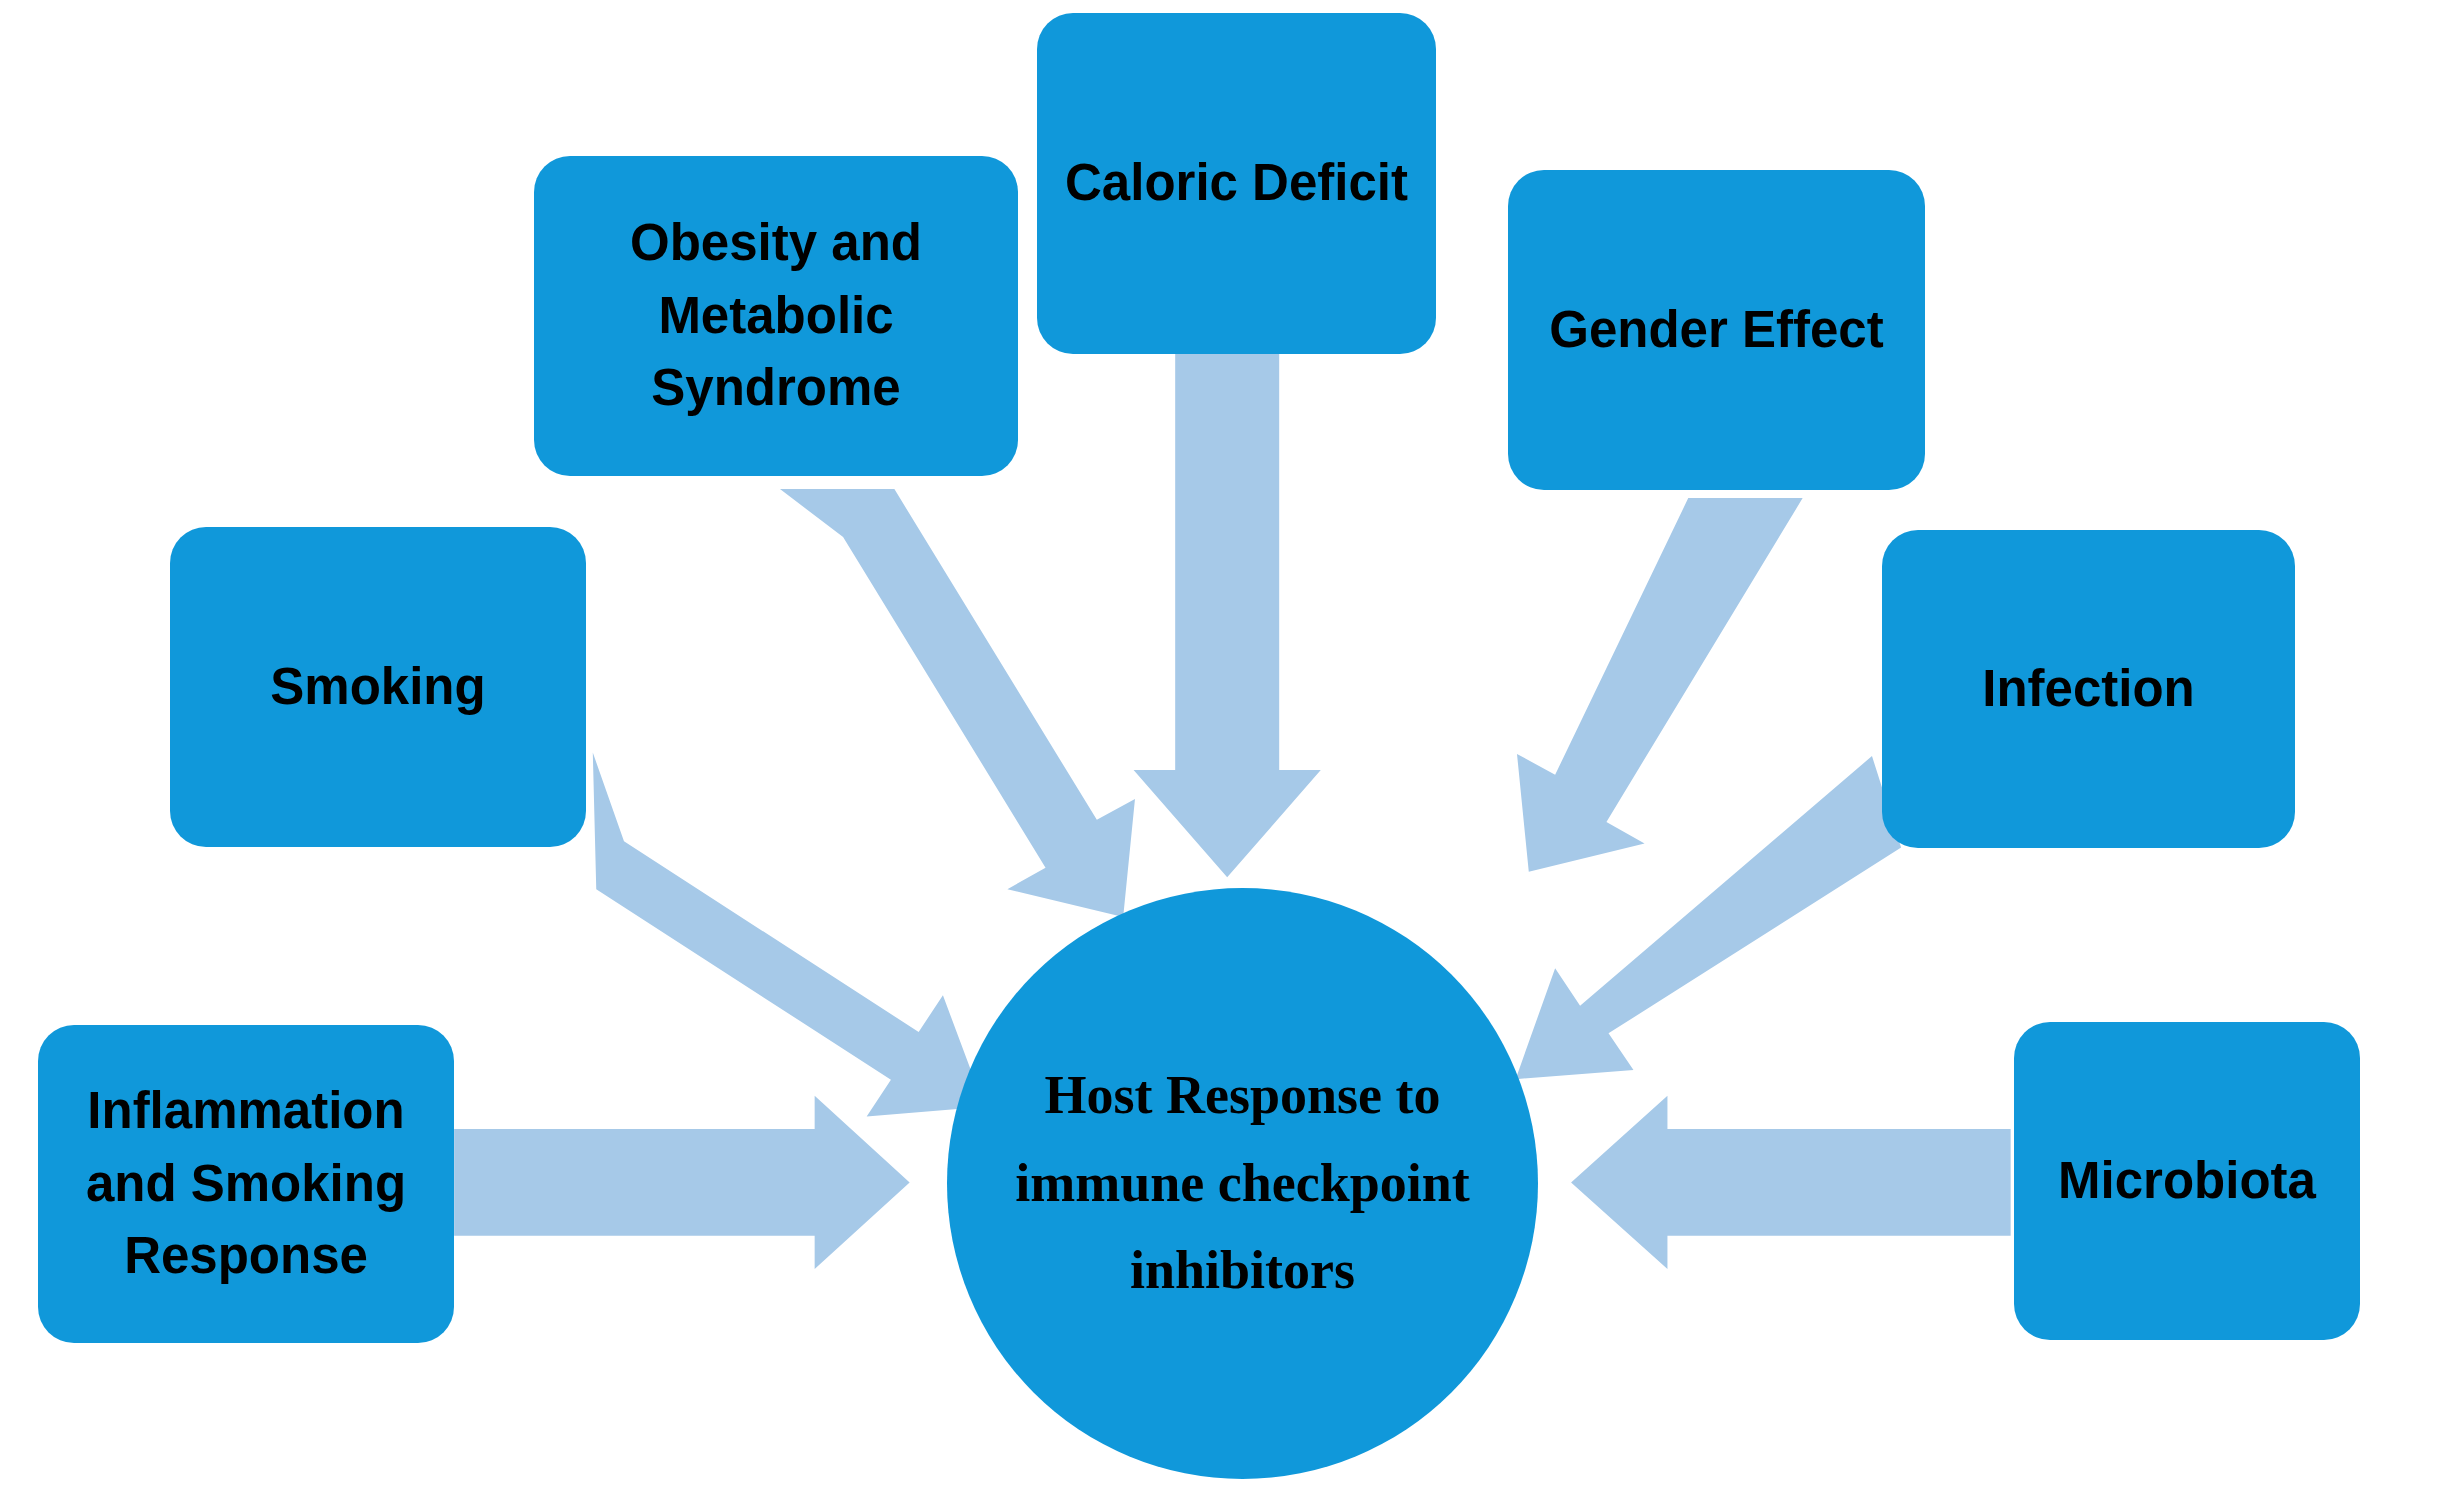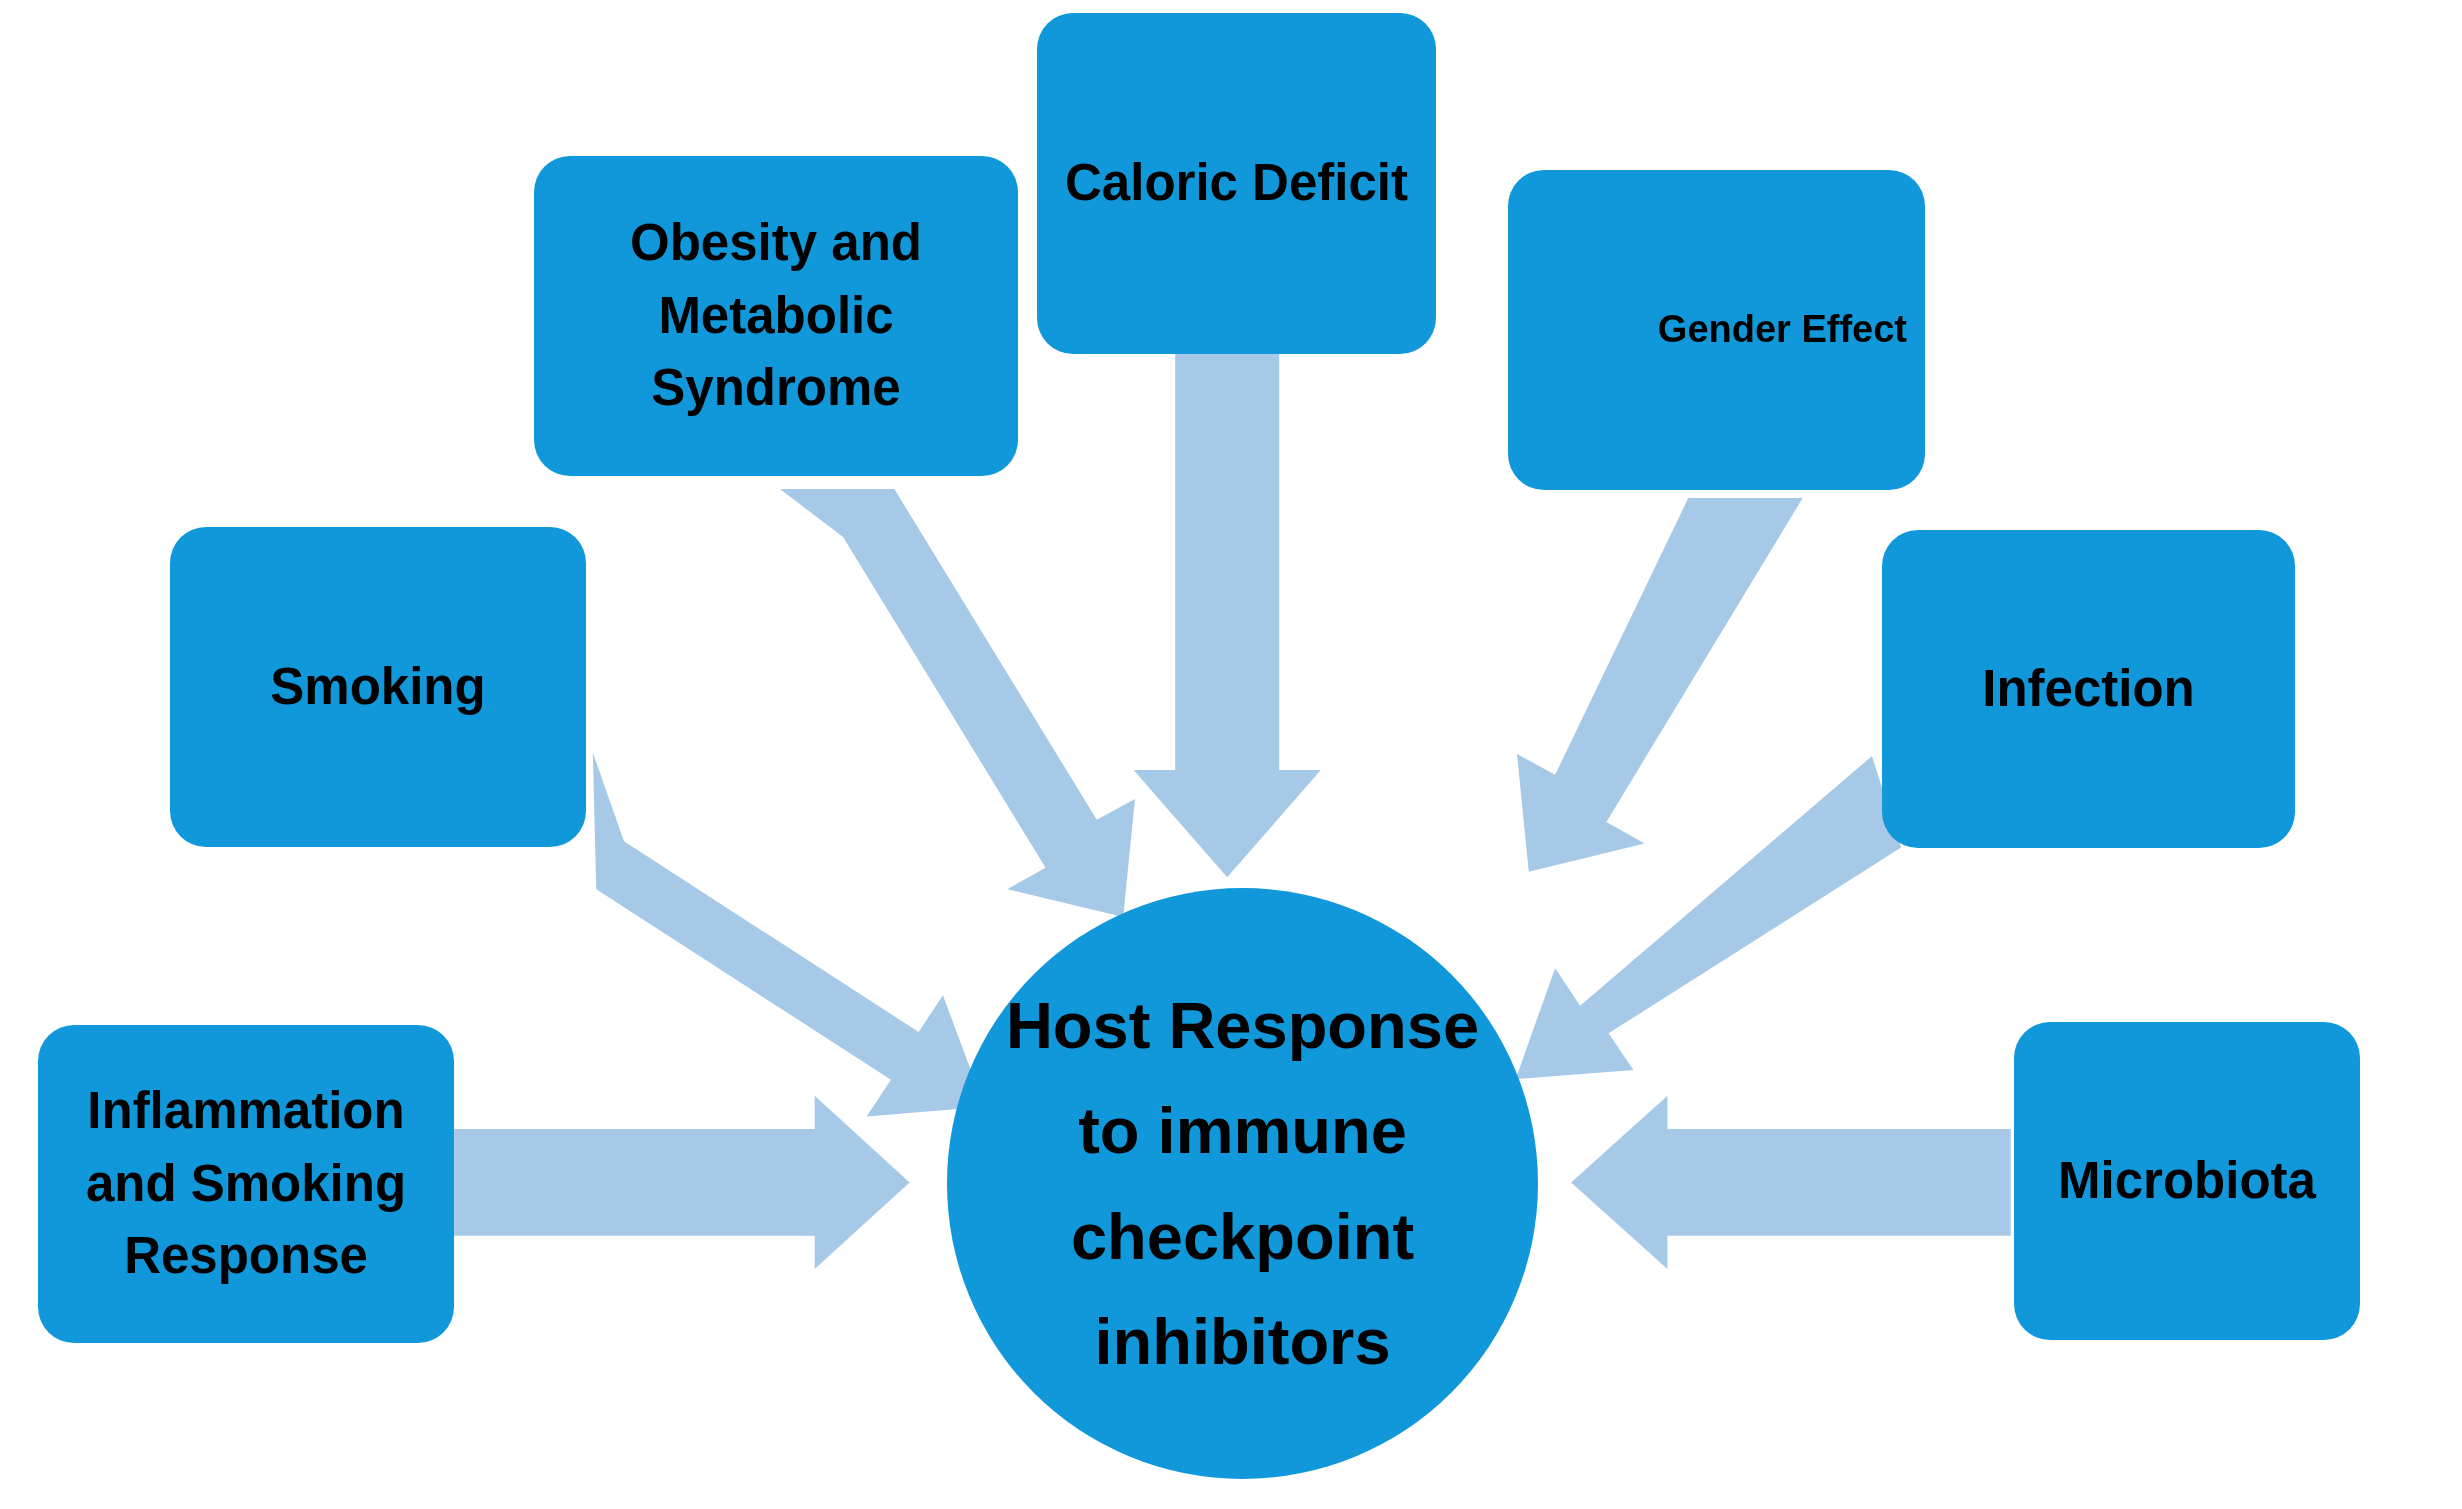--- a/index.html
+++ b/index.html
@@ -23,34 +23,35 @@
     font-weight:bold;
     line-height:1.42;
     box-sizing:border-box;
     z-index:5;
   }
   .node .lbl{display:block;width:100%;padding:0 18px;}
 
   
   #node-obesity      {left:534px; top:156px;  width:484px;height:320px; font-size:51px;}
   #node-caloric      {left:1037px;top:12.5px;   width:399px;height:341px; font-size:51px;}
-  #node-gender       {left:1508px;top:170px;  width:417px;height:320px; font-size:38px;text-align:right;}
+  #node-gender       {left:1508px;top:170px;  width:417px;height:320px; font-size:51px;}
   #node-smoking      {left:170px; top:527px;  width:416px;height:320px; font-size:51px;}
   #node-infection    {left:1882px;top:530px;  width:413px;height:318px; font-size:51px;}
   #node-inflammation {left:38px;  top:1025px; width:416px;height:318px; font-size:51px;}
   #node-microbiota   {left:2014px;top:1022px; width:346px;height:318px; font-size:51px;}
 
   #node-hub{
     position:absolute;
     left:947px;top:888px;width:591px;height:591px;
     background:#1098da;border-radius:50%;
     display:flex;align-items:center;justify-content:flex-end;
     text-align:center;color:#000;font-weight:bold;
-    font-size:65px;line-height:1.62;
+    font-size:54px;line-height:1.62;
     z-index:5;
+    font-family:Liberation Serif, serif;
   }
   #node-hub .lbl{display:block;width:100%;padding:0 42px;}
 </style>
 </head>
 <body>
 
 <div id="stage">
 
   <svg class="arrow-layer" viewBox="0 0 3551 2177">
     <g fill="#a6c9e8">

